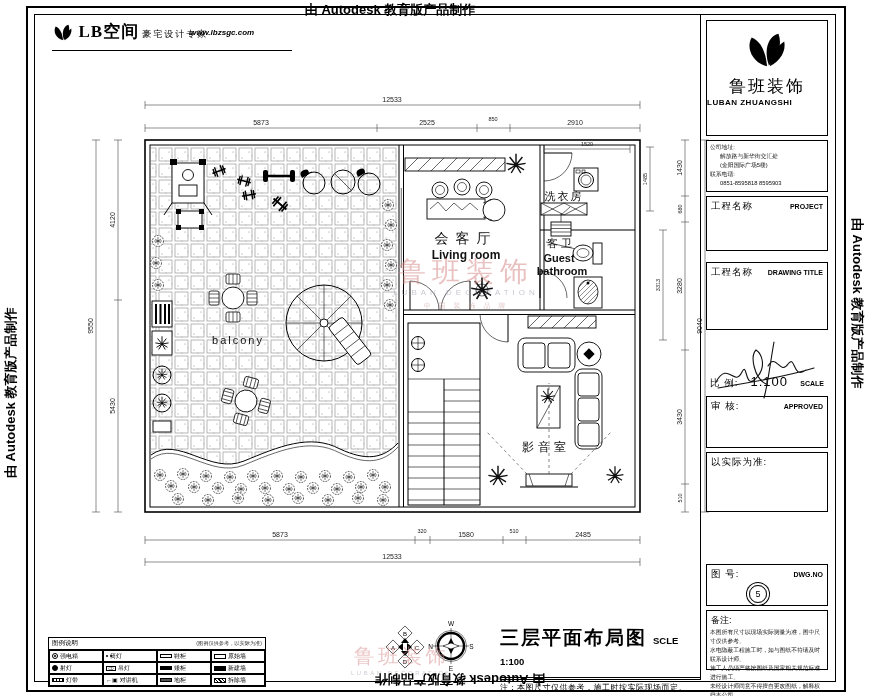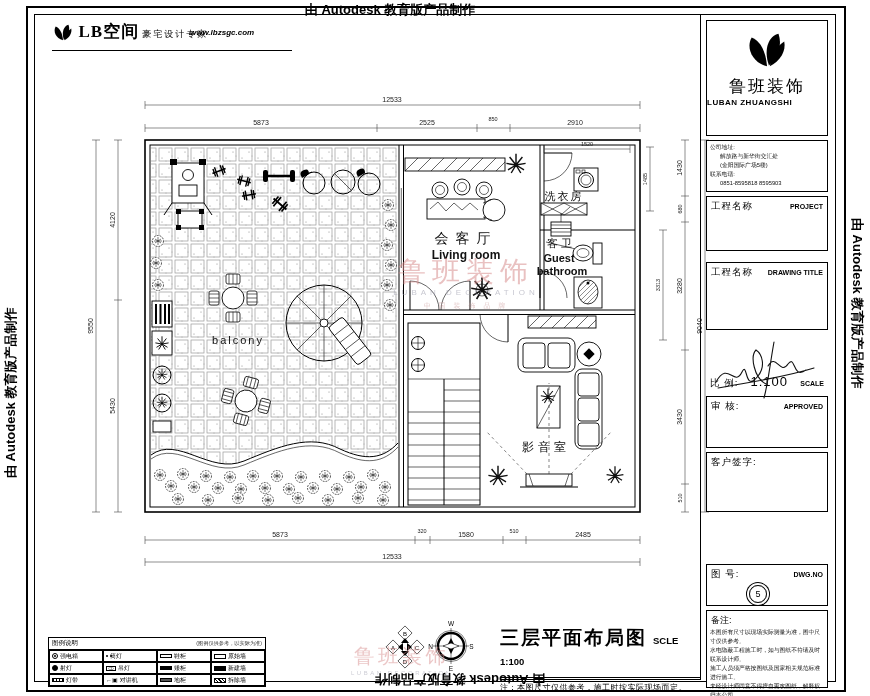--- a/index.html
+++ b/index.html
@@ -549,34 +549,34 @@
 
     <div class="tb" style="top:380px;height:52px">
       <div class="row">
           <span class="lab">审 核:</span>
           <span class="eng">APPROVED</span>
         </div>
     </div>
 
     <div class="tb" style="top:436px;height:60px">
       <div class="row">
-          <span class="lab">客户签字:</span>
+          <span class="lab">以实际为准:</span>
         </div>
     </div>
 
 
     <div class="tb" style="top:548px;height:42px">
       <div class="row">
           <span class="lab">图 号:</span>
           <span class="eng">DWG.NO</span>
         </div>
       <div class="dwgcirc">5</div>
     </div>
 
-    <div class="tb" style="top:594px;height:78px">
+    <div class="tb" style="top:594px;height:60px">
       <div style="font-size:9px;padding:3px 4px 1px 4px">备注:</div>
       <div class="tinytxt" style="padding-top:0">
         <div>本图所有尺寸以现场实际测量为准，图中尺寸仅供参考。</div>
         <div>水电隐蔽工程施工时，如与图纸不符请及时联系设计师。</div>
         <div>施工人员须严格按图纸及国家相关规范标准进行施工。</div>
         <div>未经设计师同意不得擅自更改图纸，解释权归本公司。</div>
       </div>
     </div>
   </div>
 

